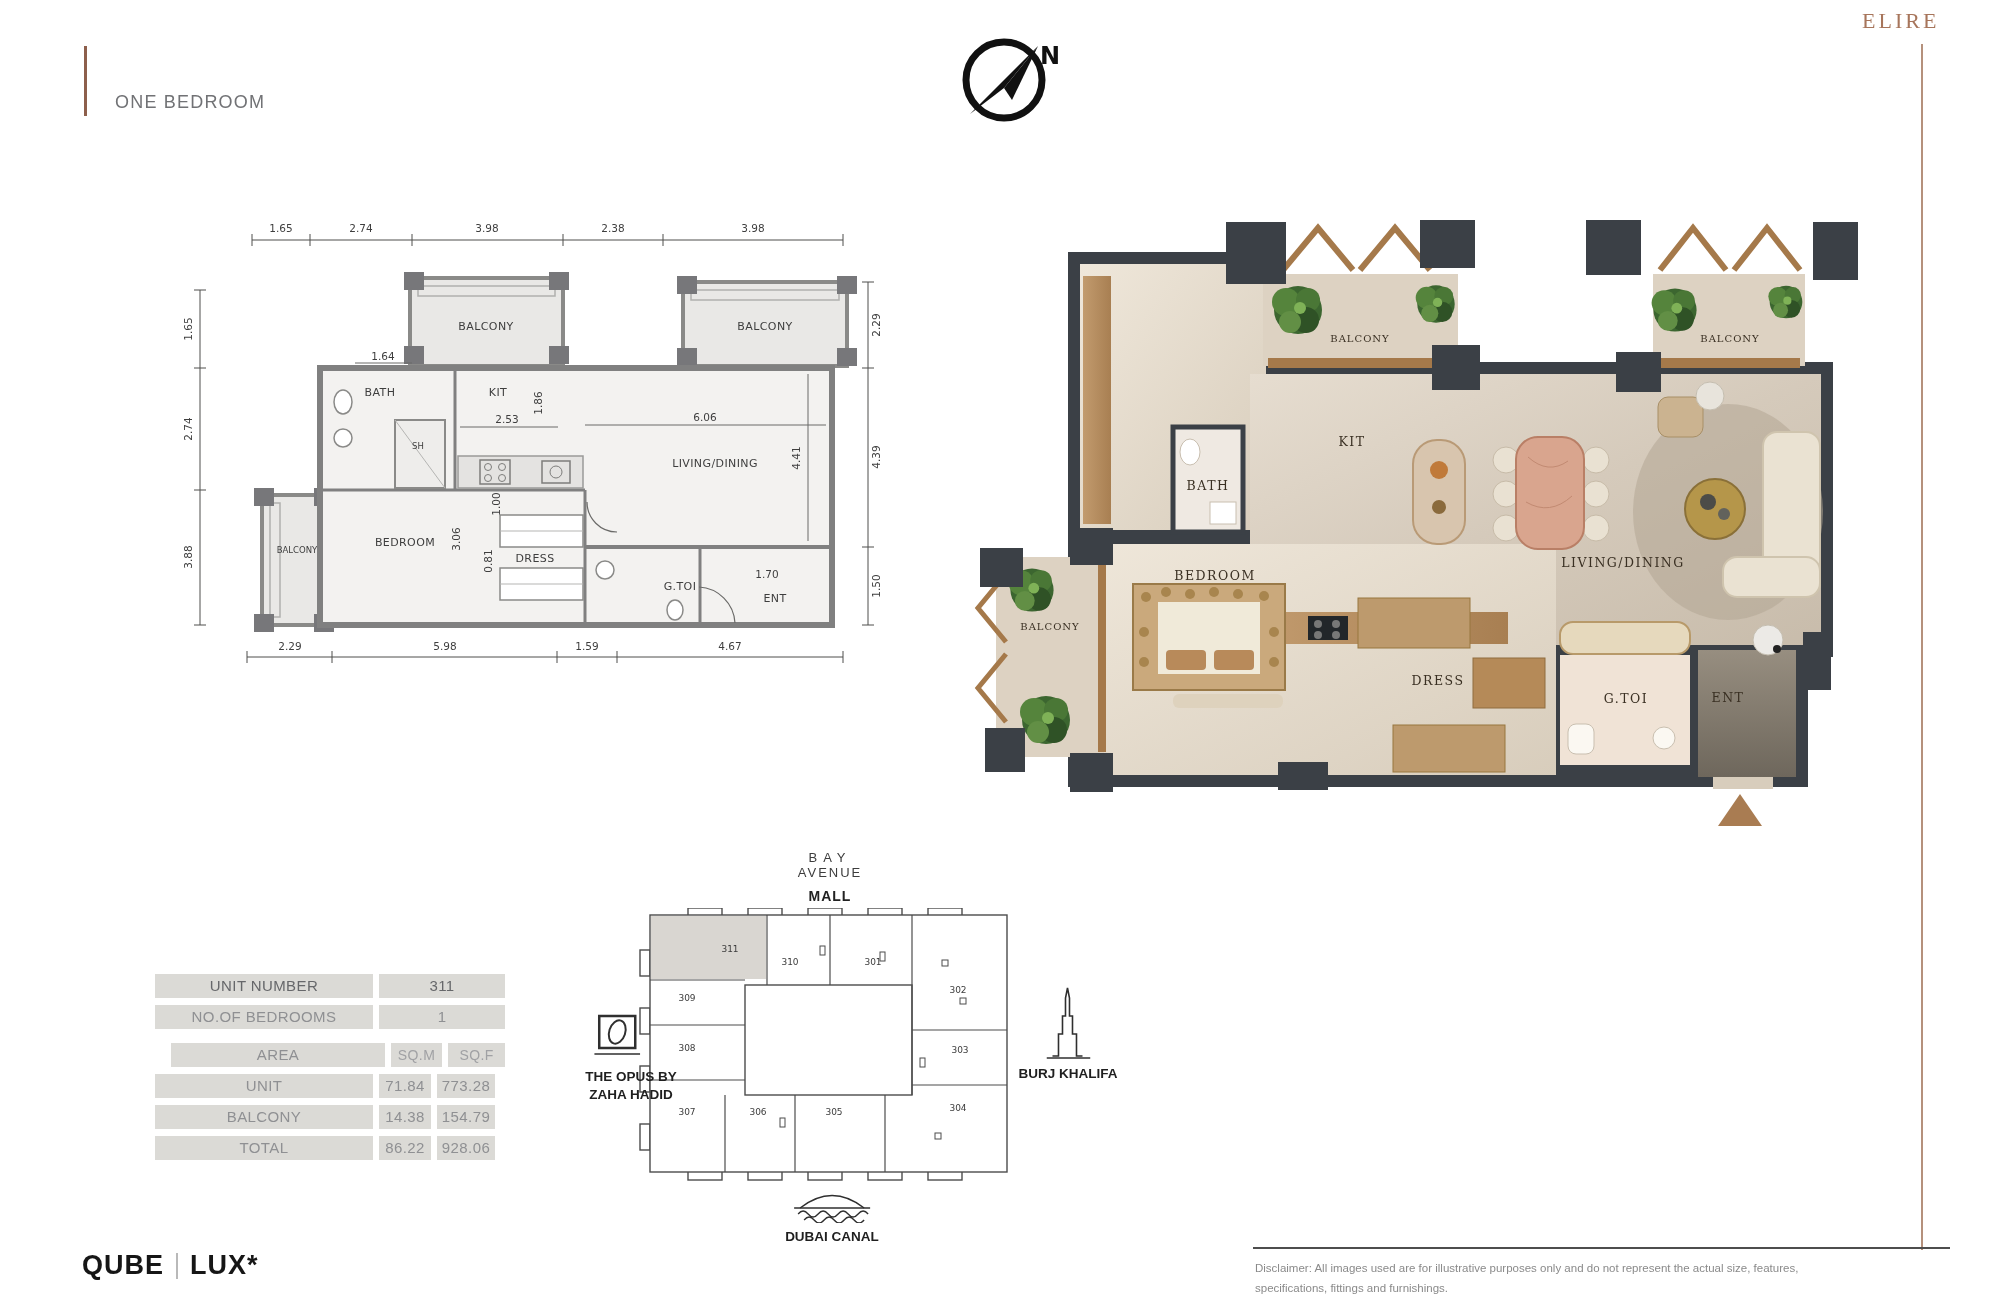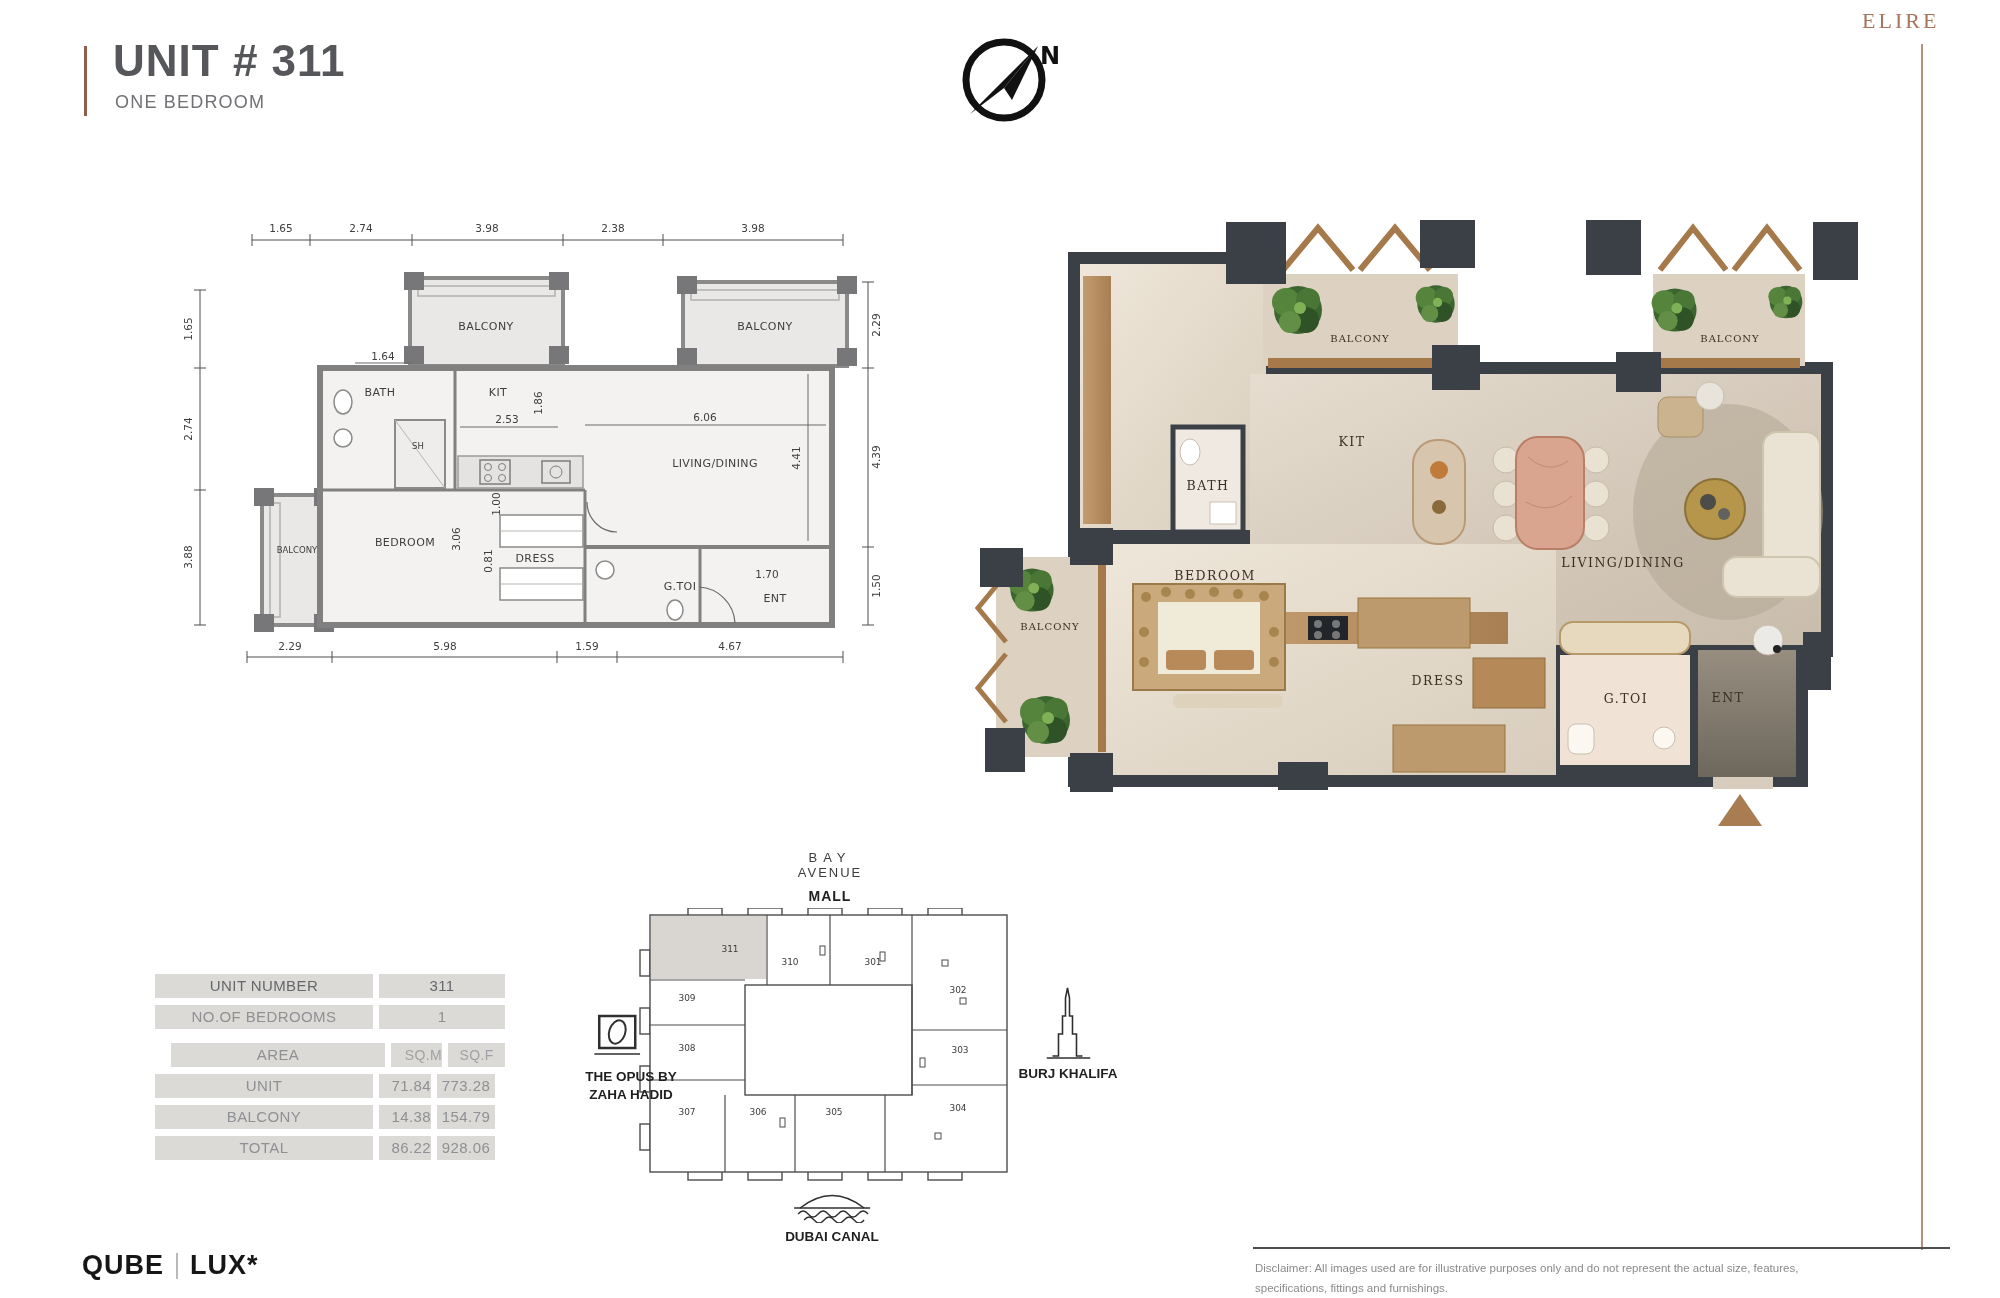--- a/index.html
+++ b/index.html
@@ -12,21 +12,21 @@
   .subtitle{left:115px;top:92px;font-size:18px;color:#717275;letter-spacing:1.2px;}
   .brand{left:1862px;top:8px;font-family:"Liberation Serif",serif;font-size:22px;color:#a7755b;letter-spacing:3px;}
   .right-rule{left:1921px;top:44px;width:2px;height:1206px;background:#b5917c;}
   
   .unit-table{left:155px;top:974px;width:350px;}
   .trow{display:flex;margin-bottom:7px;}
   .trow.gap-before{margin-top:14px;padding-left:16px;}
   .tcell{background:#dbdad6;height:24px;line-height:24px;text-align:center;font-size:15px;color:#8f9093;letter-spacing:.4px;}
   .tlabel{width:218px;margin-right:6px;}
   .tval-wide{width:126px;}
-  .tval{width:52px;margin-right:6px;text-align:right;}
+  .tval{width:52px;margin-right:6px;}
   .tval2{width:58px;margin-right:0;}
   .t-strong{font-weight:normal;color:#66676a;}
   .t-head{color:#a0a1a4;font-size:14px;}
   
   .landmark{color:#2f2f2f;text-align:center;}
   .mall-block{left:830px;top:850px;transform:translateX(-50%);}
   .mall-l1{font-size:13px;letter-spacing:6px;color:#3d3d3d;}
   .mall-l2{font-size:13px;letter-spacing:2px;color:#3d3d3d;}
   .mall-l3{font-size:14px;font-weight:bold;letter-spacing:1px;margin-top:8px;color:#222;}
   .opus-block{left:617px;top:1014px;transform:translateX(-50%);}
@@ -47,21 +47,20 @@
   .rl{font-family:"DejaVu Serif",serif;font-size:12.5px;fill:#3a3023;letter-spacing:1.5px;}
   .rl-sm{font-family:"DejaVu Serif",serif;font-size:10px;fill:#3a3023;letter-spacing:1px;}
   .kp-num{font-size:9px;fill:#3b3b3b;}
 </style>
 </head>
 <body>
 
 <div id="canvas">
 
   <div class="abs accent-bar"></div>
-  <div class="abs title">UNIT # 311</div>
   <div class="abs subtitle">ONE BEDROOM</div>
   <div class="abs brand">ELIRE</div>
   <div class="abs right-rule"></div>
 
   <svg class="abs" style="left:948px;top:26px" width="130" height="110">
     <circle cx="56" cy="54" r="38" fill="none" stroke="#111" stroke-width="7"></circle>
     <polygon points="90,20 22,88 56,62" fill="#111"></polygon>
     <polygon points="90,20 56,62 64,74" fill="#111"></polygon>
     <text x="92" y="38" font-size="24" font-weight="bold" fill="#111">N</text>
   </svg>

